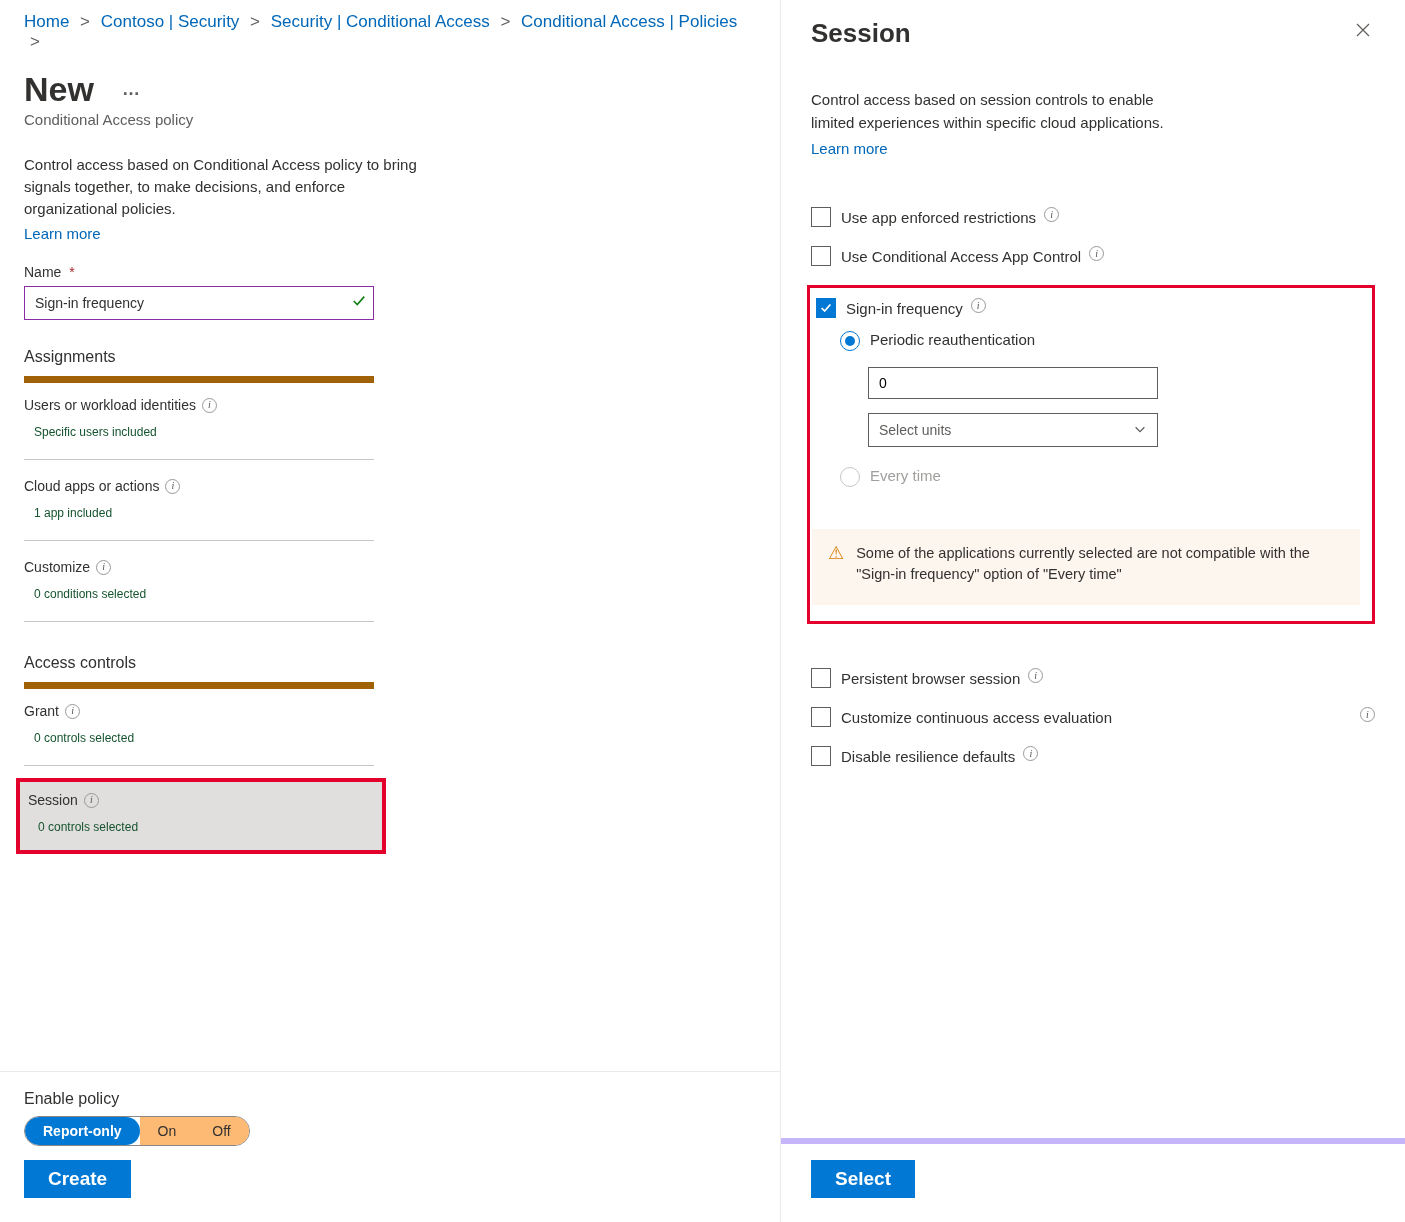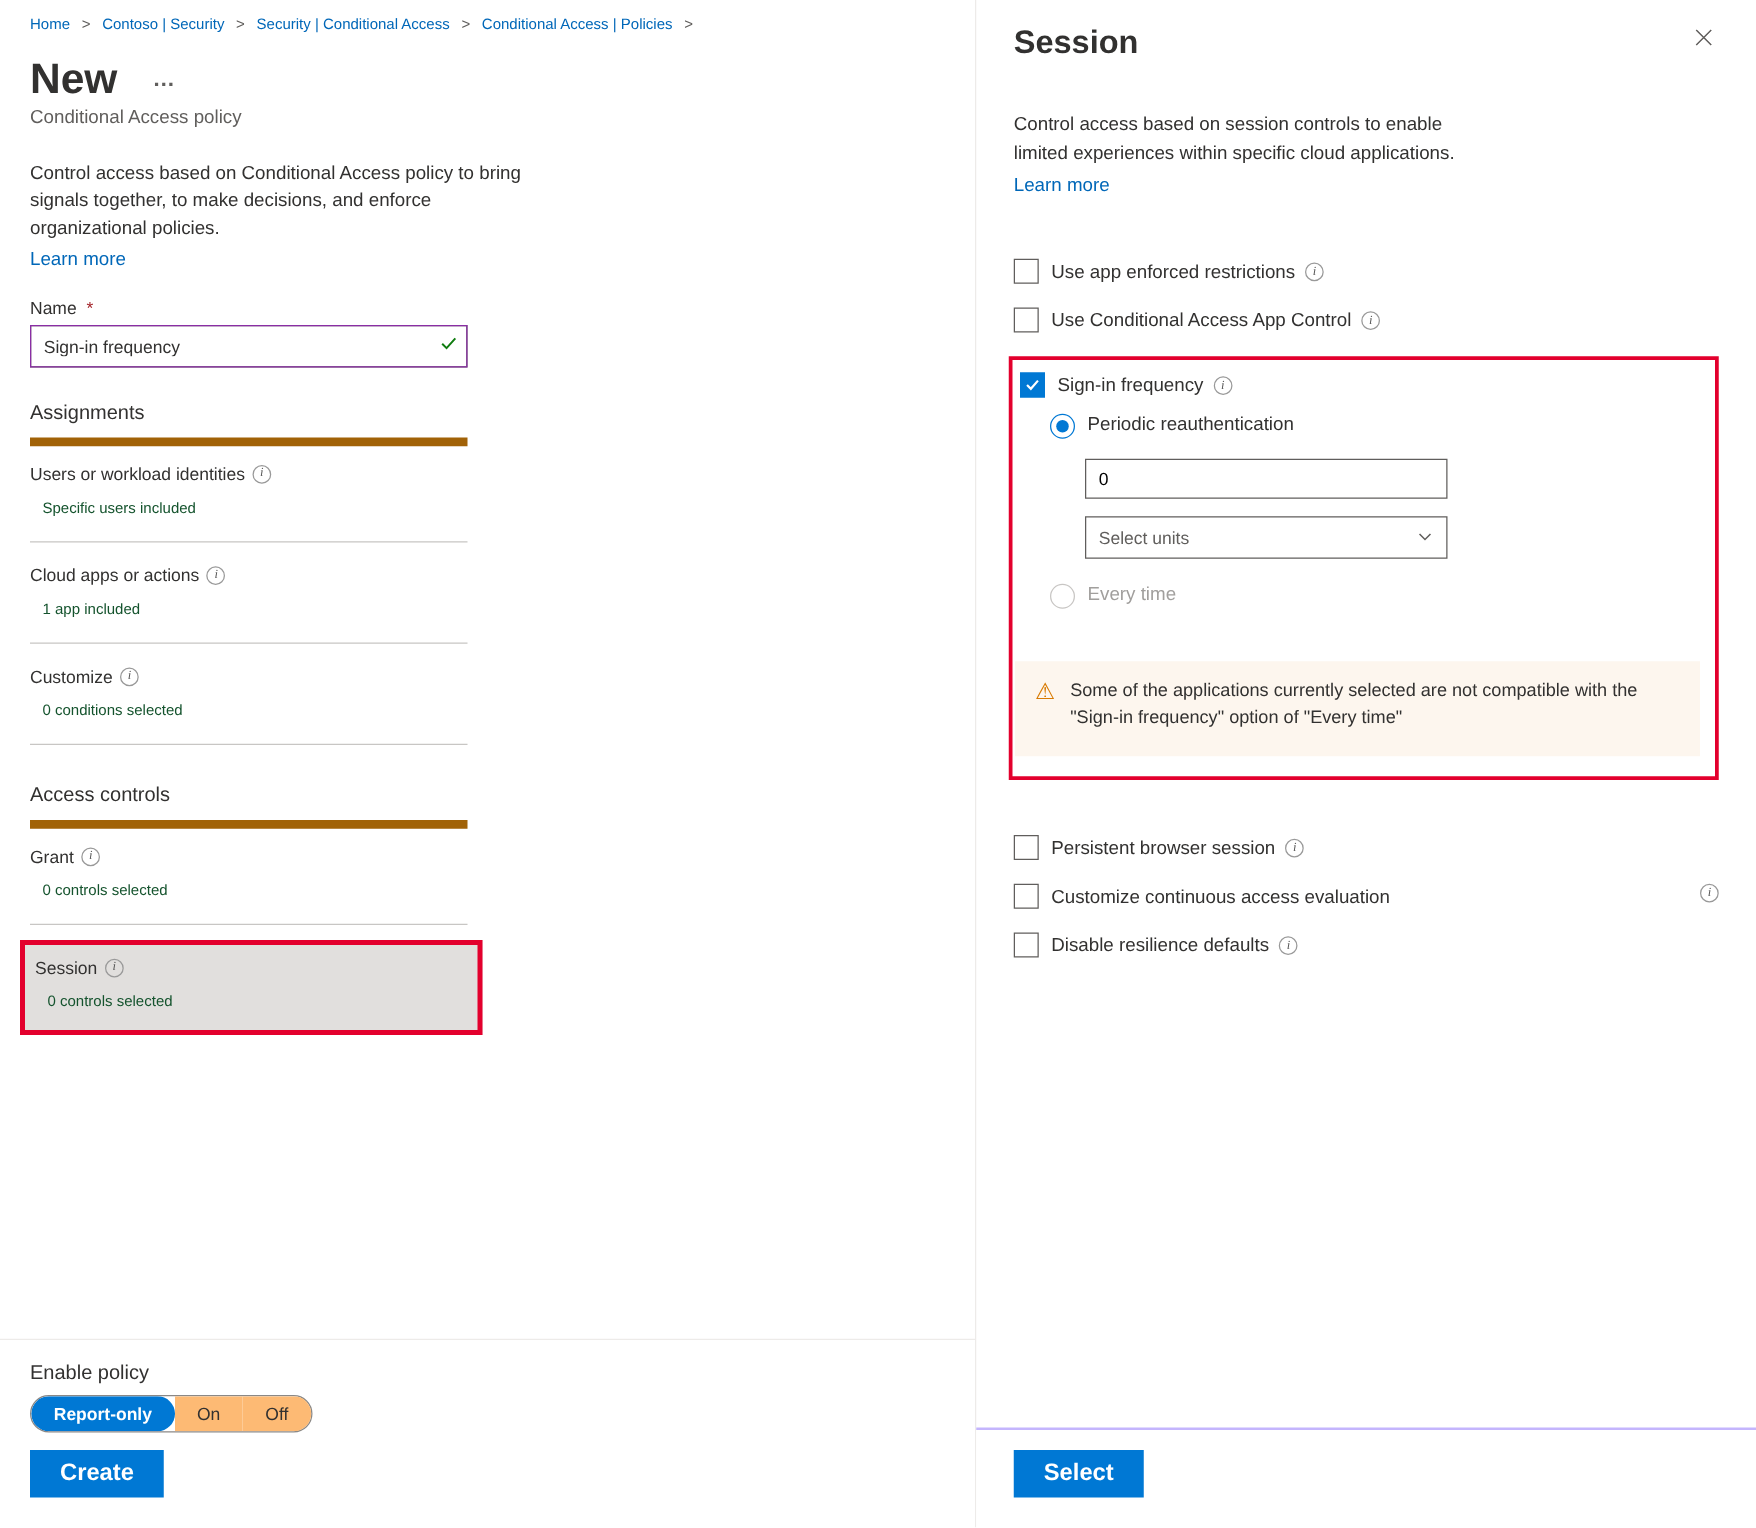--- a/index.html
+++ b/index.html
@@ -1,19 +1,19 @@
 <!DOCTYPE html>
 <html><head>
   <meta charset="utf-8">
   <style>
     * { box-sizing: border-box; margin: 0; padding: 0; font-family: 'Segoe UI', Arial, sans-serif; }
     body { font-size: 14px; color: #323130; display: flex; width: 1405px; height: 1222px; background: #fff; }
     .left-pane { width: 780px; padding: 12px 24px 24px 24px; display: flex; flex-direction: column; position: relative; }
     .right-pane { flex: 1; padding: 18px 30px 24px 30px; border-left: 1px solid #edebe9; display: flex; flex-direction: column; position: relative; }
-    .breadcrumb { font-size: 12px; color: #605e5c; margin-bottom: 18px; }
+    .breadcrumb { font-size: 17px; color: #605e5c; margin-bottom: 18px; }
     .breadcrumb a { color: #0067b8; text-decoration: none; }
     .breadcrumb .sep { margin: 0 6px; color: #605e5c; }
     .page-title { font-size: 34px; font-weight: 600; color: #323130; display: flex; align-items: center; gap: 28px; }
     .subtitle { font-size: 15px; color: #605e5c; margin-top: 2px; margin-bottom: 26px; }
     .intro-block { max-width: 400px; font-size: 15px; line-height: 1.45; color: #323130; margin-bottom: 6px; }
     .learn-more { color: #0067b8; text-decoration: none; font-size: 15px; display: inline-block; margin-bottom: 22px; }
     .field-label { font-size: 14px; color: #323130; margin-bottom: 6px; }
     .required-star { color: #a4262c; margin-left: 4px; }
     .name-input-wrap { position: relative; width: 350px; margin-bottom: 28px; }
     .name-input { width: 100%; height: 34px; padding: 6px 30px 6px 10px; border: 1px solid #605e5c; outline: 1px solid #8a2da5; outline-offset: -1px; font-size: 14px; color: #323130; }
@@ -35,37 +35,37 @@
     .btn-primary { background: #0078d4; color: #fff; border: none; padding: 8px 24px; font-size: 19px; font-weight: 600; cursor: pointer; }
     .more-dots { color: #605e5c; font-size: 18px; cursor: pointer; }
     .panel-header { display: flex; justify-content: space-between; align-items: flex-start; margin-bottom: 40px; }
     .panel-title { font-size: 26px; font-weight: 600; }
     .close-icon { font-size: 18px; color: #605e5c; cursor: pointer; padding: 4px; }
     .panel-intro { font-size: 15px; line-height: 1.5; color: #323130; margin-bottom: 6px; max-width: 360px; }
     .session-options { margin-top: 28px; display: flex; flex-direction: column; gap: 18px; }
     .opt-row { display: flex; align-items: flex-start; gap: 10px; }
     .opt-check { width: 20px; height: 20px; border: 1px solid #605e5c; flex-shrink: 0; display: inline-flex; align-items: center; justify-content: center; cursor: pointer; }
     .opt-check.checked { background: #0078d4; border-color: #0078d4; color: #fff; }
-    .opt-label { font-size: 15px; color: #323130; display: flex; align-items: center; gap: 8px; flex-wrap: wrap; max-width: 300px; line-height: 1.4; }
+    .opt-label { font-size: 15px; color: #323130; display: flex; gap: 8px; flex-wrap: wrap; max-width: 300px; line-height: 1.4; }
     .opt-info { margin-left: auto; }
     .radio-row { display: flex; gap: 10px; margin-left: 28px; }
     .radio-circle { width: 20px; height: 20px; border: 1px solid #605e5c; border-radius: 50%; display: inline-flex; align-items: center; justify-content: center; cursor: pointer; }
     .radio-circle.selected { border-color: #0078d4; }
     .radio-circle.selected::after { content: ''; width: 10px; height: 10px; background: #0078d4; border-radius: 50%; }
     .radio-circle.disabled { border-color: #c8c6c4; cursor: default; }
     .radio-label { font-size: 15px; }
     .radio-label.disabled { color: #a19f9d; }
     .indent-controls { margin-left: 56px; display: flex; flex-direction: column; gap: 14px; }
     .num-input { width: 290px; height: 32px; border: 1px solid #605e5c; padding: 4px 10px; font-size: 14px; }
     .select-input { width: 290px; height: 34px; border: 1px solid #605e5c; padding: 4px 10px; font-size: 14px; display: flex; align-items: center; justify-content: space-between; color: #605e5c; cursor: pointer; }
     .warn-box { background: #fdf6ee; padding: 14px 16px 20px 16px; display: flex; gap: 12px; margin-top: 14px; }
     .warn-icon { color: #d87a00; font-size: 18px; flex-shrink: 0; line-height: 1.2; }
     .warn-text { font-size: 14.5px; color: #323130; line-height: 1.45; }
     .signin-group { border: 3px solid #e3002d; padding: 10px 12px 16px 2px; margin-left: -4px; }
-    .panel-footer { position: absolute; left: 0; right: 0; bottom: 0; border-top: 2px solid #c4b5fd; padding: 16px 30px 24px 30px; background: #fff; }
+    .panel-footer { position: absolute; left: 0; right: 0; bottom: 0; border-top: 6px solid #c4b5fd; padding: 16px 30px 24px 30px; background: #fff; }
     svg.check { width: 14px; height: 14px; }
     svg.chevron { width: 14px; height: 14px; }
   </style>
 </head>
 <body>
 
 <div class="left-pane">
   <nav class="breadcrumb">
     <a href="#">Home</a>
     <span class="sep">&gt;</span>

